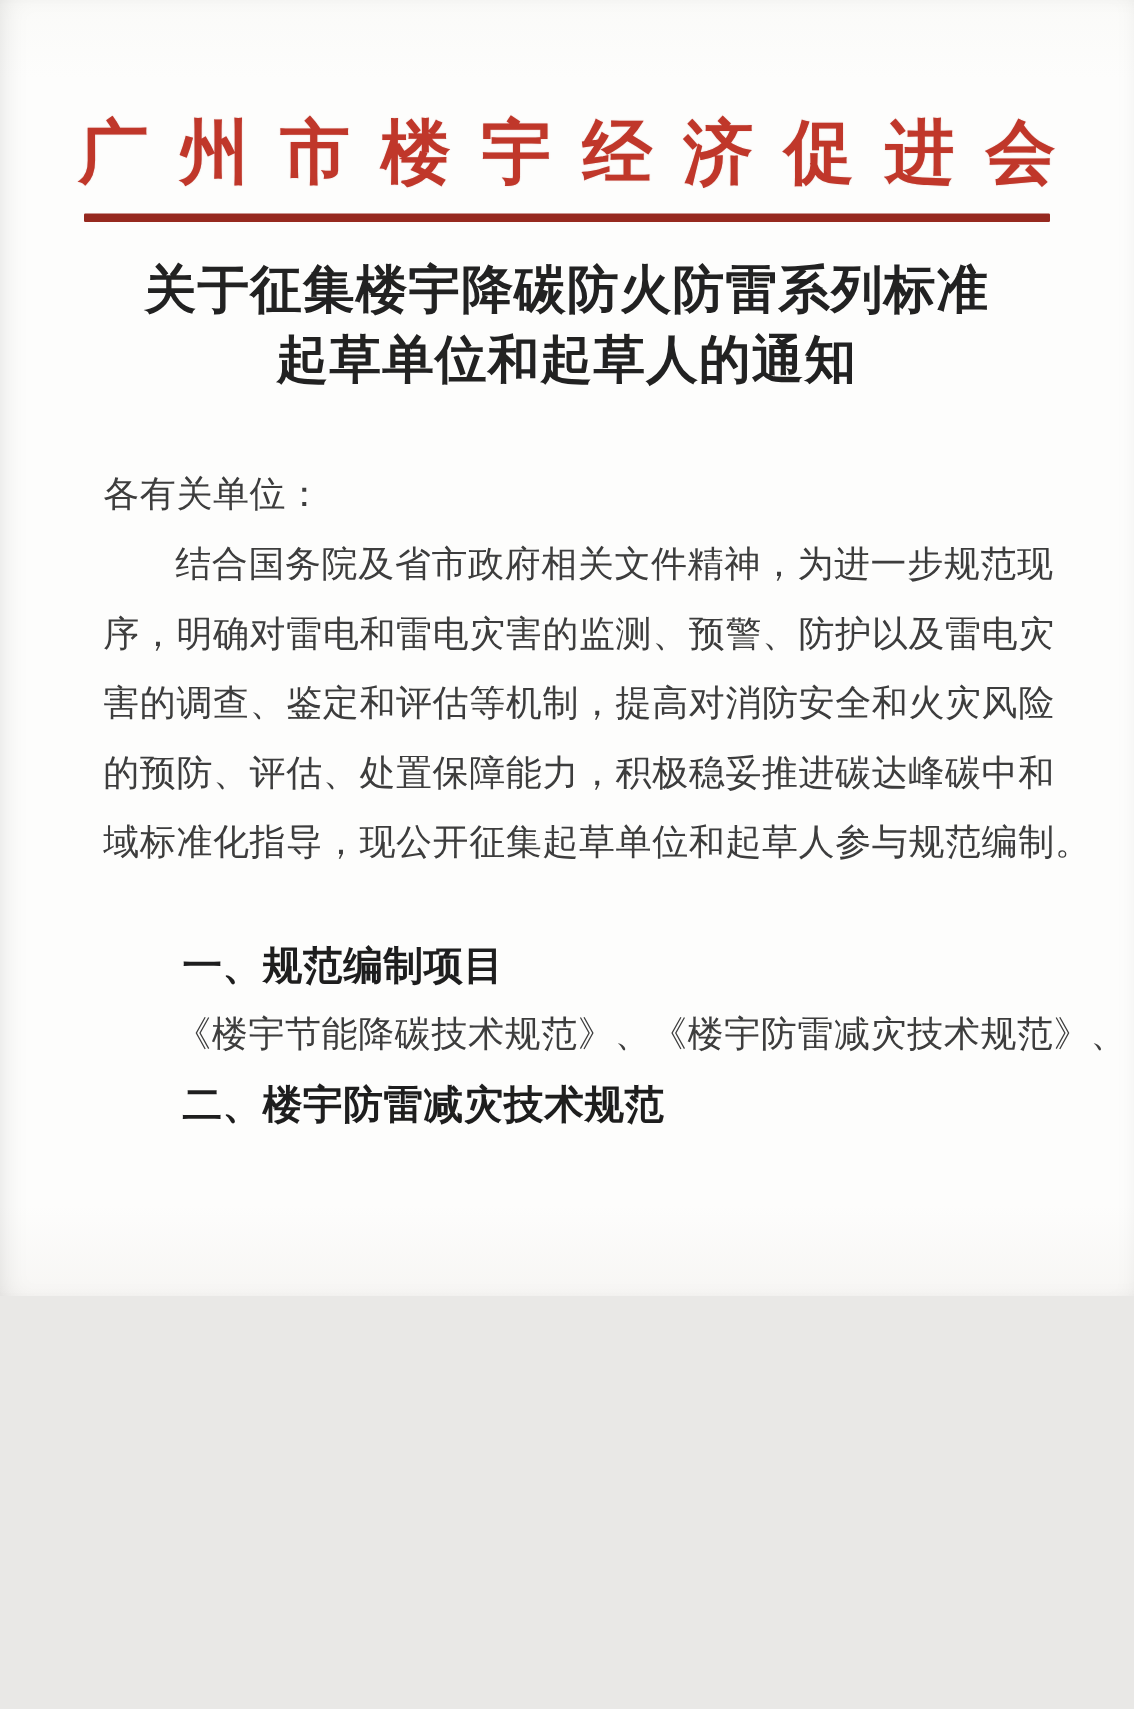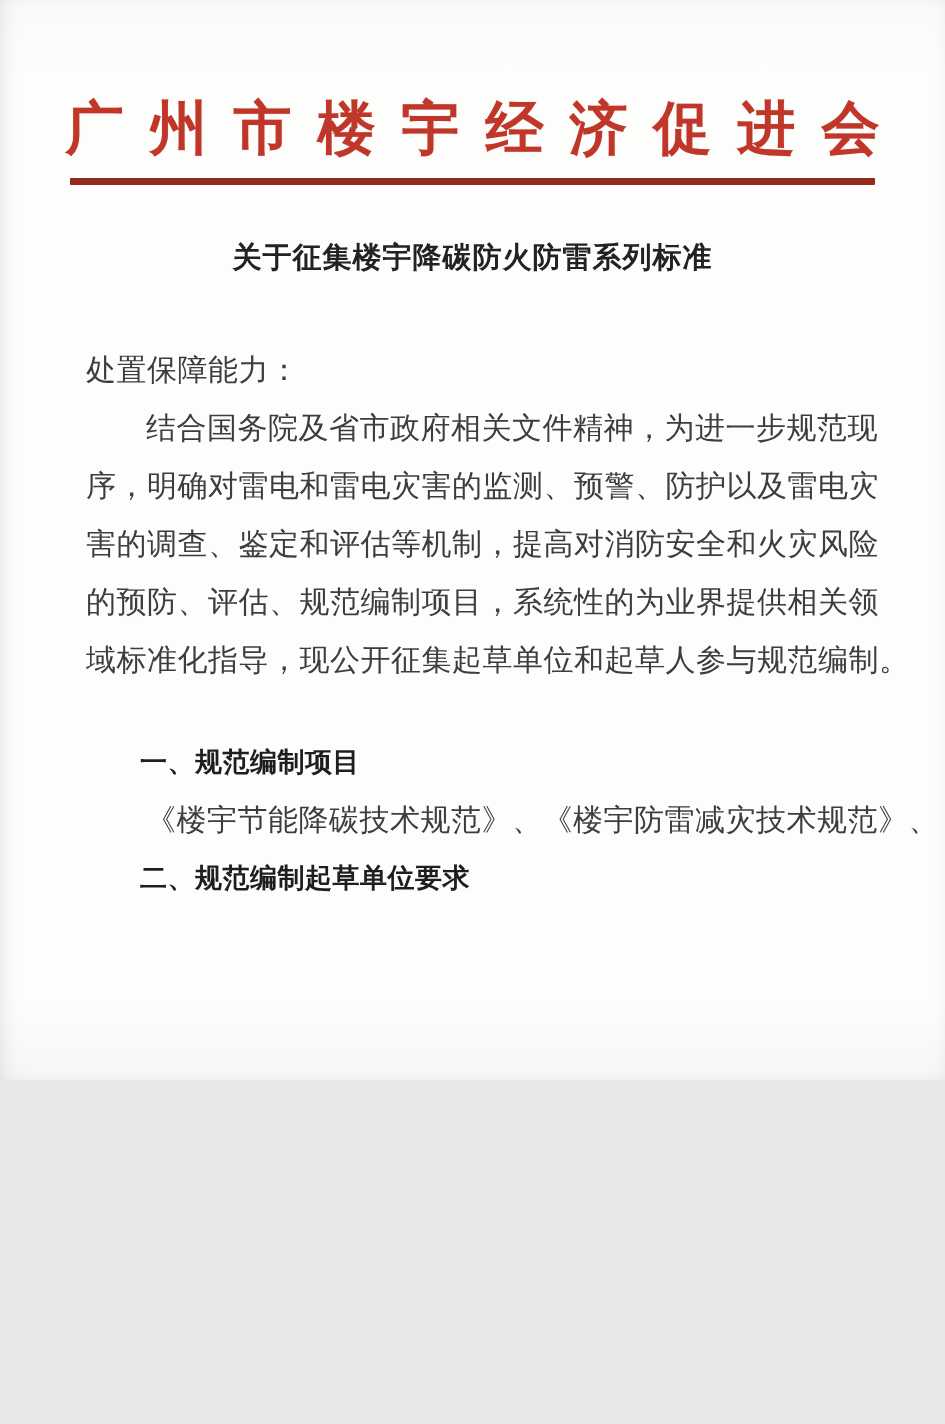--- a/index.html
+++ b/index.html
@@ -32,23 +32,23 @@
   }
   .letterhead-rule {
     width: 805px;
     height: 7px;
     margin: 14px auto 0 auto;
     background: #96291f;
     border-radius: 1px;
   }
   
   .doc-title {
-    margin-top: 43px;
+    margin-top: 28px;
     text-align: center;
-    font-size: 29px;
+    font-size: 43px;
     line-height: 58px;
     font-weight: 800;
     color: #222222;
     letter-spacing: 1px;
   }
   
   .body-text {
     margin: 55px 55px 0 86px;
     font-size: 30px;
     line-height: 58px;
@@ -56,63 +56,64 @@
     letter-spacing: 0.5px;
   }
   .line { white-space: nowrap; }
   .para .line.first { text-indent: 2em; }
   .salutation { white-space: nowrap; }
   
   .sections { margin-top: 44px; }
   .section-heading {
     font-weight: 800;
     color: #1e1e1e;
-    font-size: 27px;
+    font-size: 33px;
     line-height: 58px;
     text-indent: 2em;
     white-space: nowrap;
   }
   .section-body .line { text-indent: 2em; }
 </style>
 </head>
 <body>
 
 <div class="page">
 
   <div class="letterhead">
     <div class="org-name">广州市楼宇经济促进会</div>
     <div class="letterhead-rule"></div>
   </div>
 
   <div class="doc-title">
     <div class="title-line">关于征集楼宇降碳防火防雷系列标准</div>
+    <div class="title-line">起草单位和起草人的通知</div>
   </div>
 
   <div class="body-text">
 
-    <div class="salutation">处置保障能力：</div>
+    <div class="salutation">各有关单位：</div>
 
 
     <div class="para">
       <div class="line first">结合国务院及省市政府相关文件精神，为进一步规范现</div>
       <div class="line">序，明确对雷电和雷电灾害的监测、预警、防护以及雷电灾</div>
       <div class="line">害的调查、鉴定和评估等机制，提高对消防安全和火灾风险</div>
-      <div class="line">的预防、评估、规范编制项目，系统性的为业界提供相关领</div>
+      <div class="line">的预防、评估、处置保障能力，积极稳妥推进碳达峰碳中和</div>
       <div class="line">域标准化指导，现公开征集起草单位和起草人参与规范编制。</div>
     </div>
 
     <div class="sections">
 
       <div class="section">
         <div class="section-heading">一、规范编制项目</div>
         <div class="section-body">
           <div class="line">《楼宇节能降碳技术规范》、《楼宇防雷减灾技术规范》、</div>
         </div>
       </div>
 
       <div class="section">
-        <div class="section-heading">二、规范编制起草单位要求</div>
+        <div class="section-heading">二、楼宇防雷减灾技术规范</div>
       </div>
 
     </div>
   </div>
 
 </div>
 
 </body></html>

